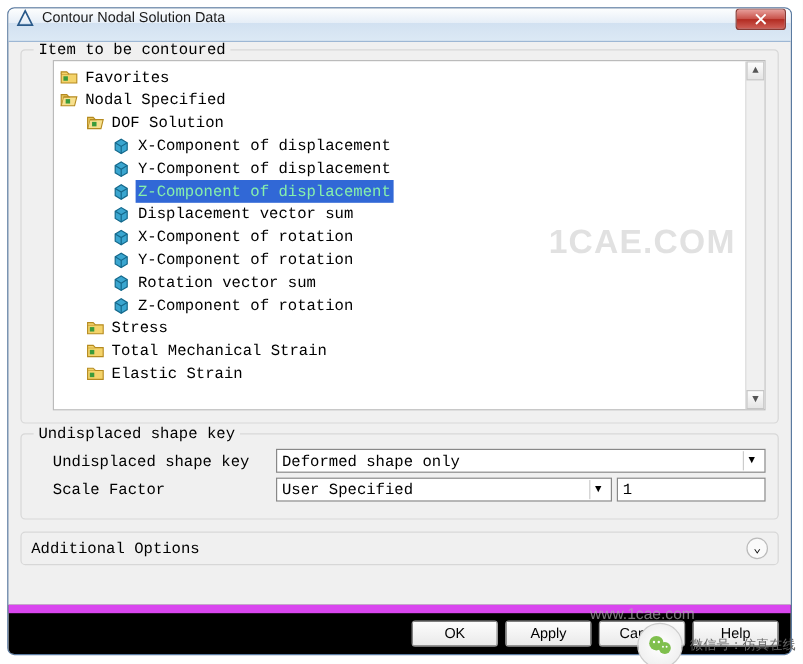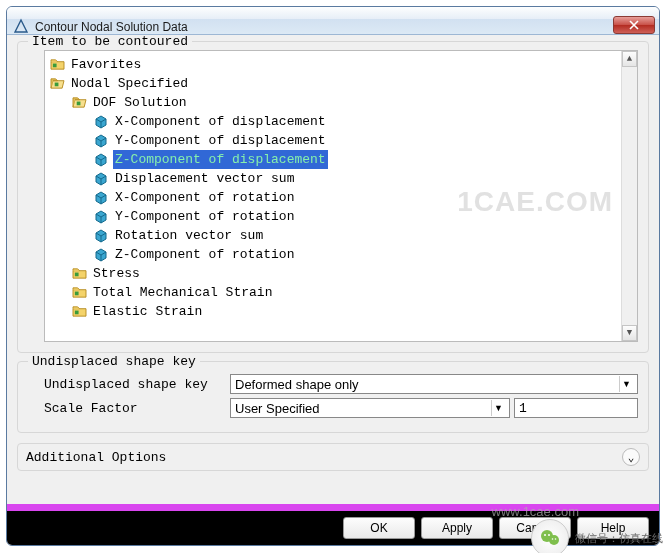--- a/index.html
+++ b/index.html
@@ -17,21 +17,21 @@
   margin: 6px;
   border-radius: 6px;
   overflow: hidden;
   display: flex;
   flex-direction: column;
 }
 .titlebar {
   background: linear-gradient(#fdfefe, #e6eef7 45%, #d2e1f1 46%, #dce9f5);
   height: 28px;
   display: flex;
-  align-items: flex-end;
+  align-items: flex-start;
   padding: 0 4px 0 6px;
   border-bottom: 1px solid #9db7d4;
 }
 .app-icon {
   width: 16px; height: 16px;
   margin-right: 6px;
   display: inline-flex;
   align-items: center; justify-content: center;
 }
 .title-text { color: #1a1a1a; font-family: "Segoe UI", Tahoma, sans-serif; font-size: 12px; }
@@ -110,21 +110,21 @@
   display: flex; align-items: center;
   margin: 4px 0;
 }
 .form-row .lbl { width: 186px; }
 .select {
   flex: 1; height: 20px;
   background: #fff; border: 1px solid #888;
   display: flex; align-items: center;
   padding: 0 4px;
   position: relative;
-  font-family: Liberation Sans, sans-serif;
+  font-family: Liberation Mono, monospace;
 }
 .select .caret {
   margin-left: auto;
   width: 14px; height: 16px;
   border-left: 1px solid #ccc;
   display: flex; align-items: center; justify-content: center;
   font-size: 9px;
 }
 .input {
   height: 20px; background: #fff; border: 1px solid #888;

